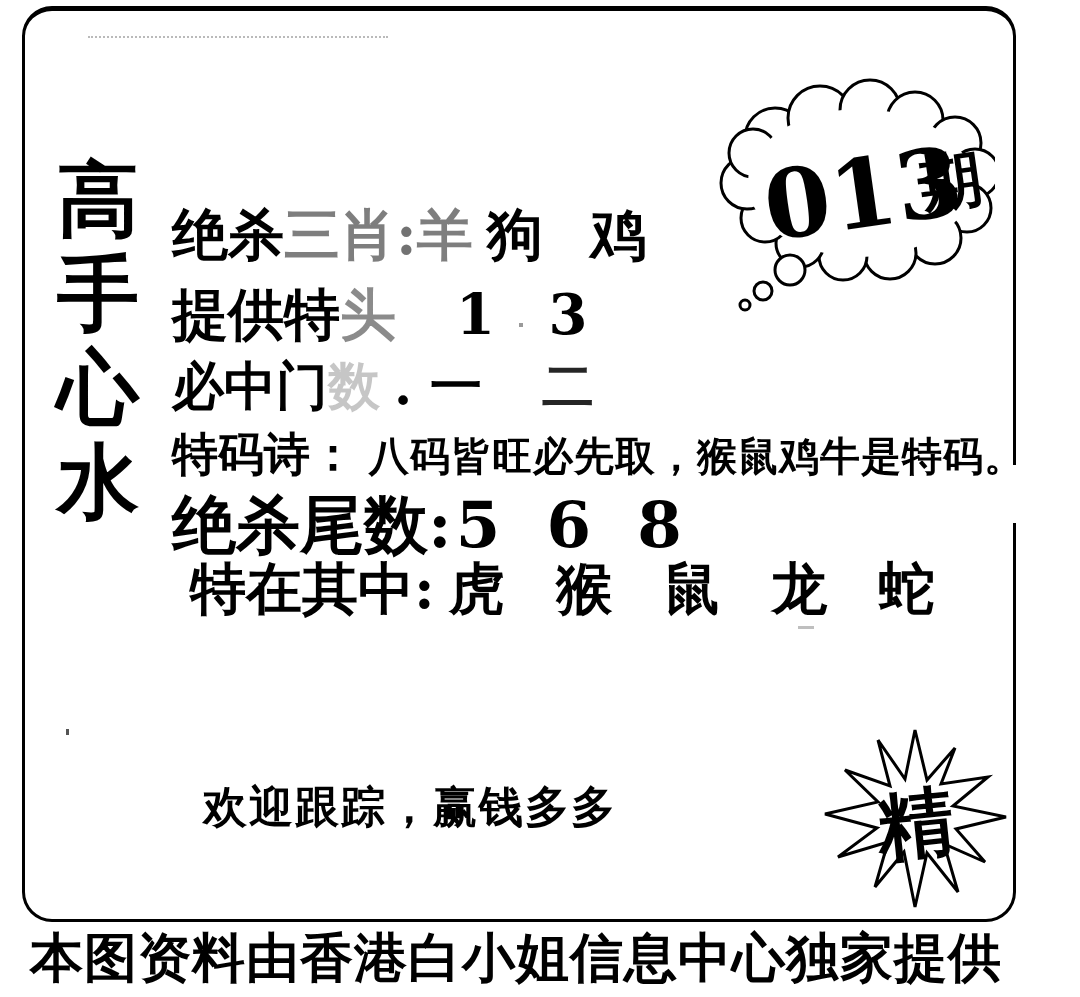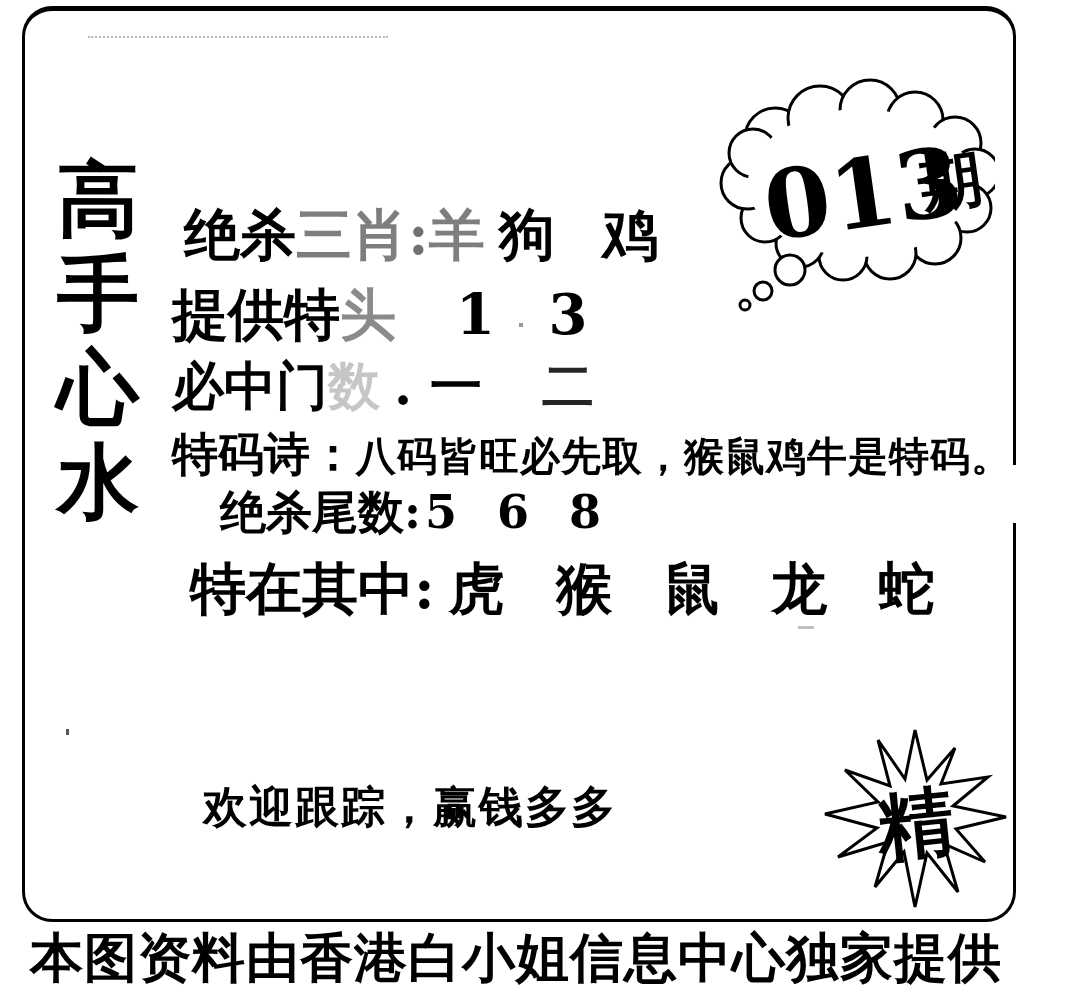--- a/index.html
+++ b/index.html
@@ -23,38 +23,38 @@
   .speck.s3{left:519px;top:323px;width:4px;height:4px;background:#9a9a9a;}
 
   .vtitle{
     position:absolute;left:50px;top:158px;width:96px;
     display:flex;flex-direction:column;gap:12px;align-items:center;
     font-size:82px;font-weight:900;line-height:1.0;
   }
   .vtitle span{display:block;}
 
   .row{position:absolute;left:172px;white-space:nowrap;font-weight:700;}
-  .r1{top:198px;font-size:56px;margin-left:12px;}
+  .r1{top:198px;font-size:56px;}
   .r2{top:278px;font-size:56px;}
   .r3{top:352px;font-size:52px;}
   .r4{top:424px;font-size:46px;}
-  .r5{top:482px;font-size:46px;margin-left:48px;}
+  .r5{top:482px;font-size:64px;}
   .r6{top:552px;font-size:56px;margin-left:18px;}
 
   .fade-50{opacity:.5;}
   .fade-55{opacity:.55;}
   .fade-45{opacity:.45;}
   .fade-22{opacity:.22;}
   .semi{opacity:.85;}
   .r1 .rest{word-spacing:28px;margin-left:14px;}
   .r2 .value{margin-left:60px;word-spacing:34px;font-family:"DejaVu Serif","Liberation Serif",serif;}
   .r3 .dot{margin-left:14px;font-weight:900;}
   .r3 .v1{margin-left:18px;}
   .r3 .v2{margin-left:60px;}
-  .r4 .poem{font-size:40px;margin-left:0;letter-spacing:1px;}
+  .r4 .poem{font-size:40px;margin-left:13px;letter-spacing:1px;}
   .r5 .value{word-spacing:24px;margin-left:4px;}
   .r6 .value{word-spacing:32px;margin-left:14px;}
 
   .slogan{
     position:absolute;left:203px;top:778px;font-size:44px;font-weight:900;
     font-family:Liberation Sans, sans-serif;
     letter-spacing:2px;white-space:nowrap;
   }
   .footer{
     position:absolute;left:30px;top:930px;width:992px;

